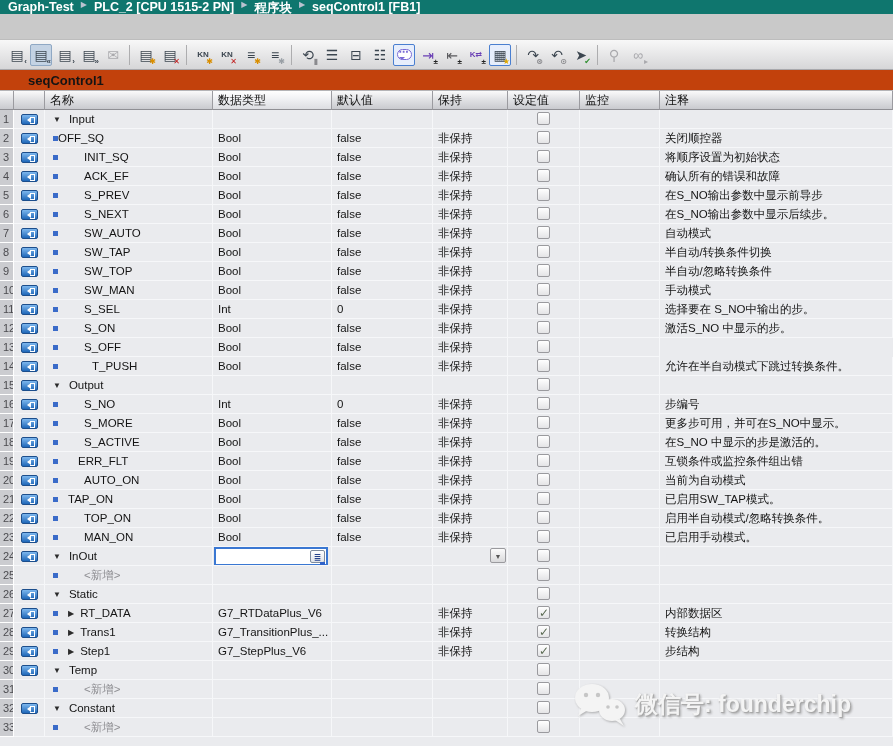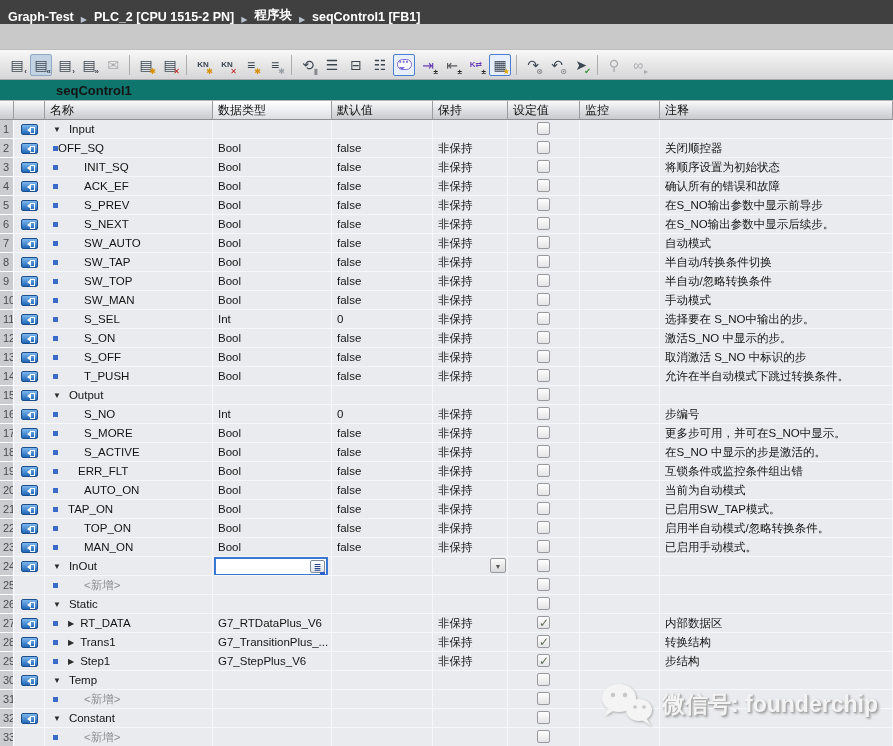--- a/index.html
+++ b/index.html
@@ -1,20 +1,20 @@
 <!DOCTYPE html>
 <html><head>
 <meta charset="utf-8">
 <style>
   * { margin:0; padding:0; box-sizing:border-box; }
   html,body { width:893px; height:746px; overflow:hidden; }
   body { font-family:"Liberation Sans","DejaVu Sans",sans-serif; background:#eaebee; position:relative; }
 
   
-  .crumbbar { height:24px; background:#404040; display:flex; align-items:flex-end; padding-left:8px; }
+  .crumbbar { height:14px; background:#0f766e; display:flex; align-items:flex-start; padding-left:8px; }
   .crumb { color:#ffffff; font-weight:bold; font-size:12.5px; white-space:nowrap; cursor:default; }
   .crumb-arrow { color:#b9c2d0; font-size:8px; margin:0 7px; }
 
   
   .strip { height:26px; background:#c9c9c9; border-bottom:1px solid #bdbdbd; }
 
   
   .toolbar { height:30px; background:linear-gradient(#f8f8f8,#d6d6d8); border-bottom:1px solid #a8a8ac;
              display:flex; align-items:center; padding-left:5px; }
   .tbtn { width:22px; height:22px; margin:0 1px; display:flex; align-items:center; justify-content:center;
@@ -26,21 +26,21 @@
   .tbtn.disabled { color:#a9a9ad; }
   .tsep { width:1px; height:20px; background:#adadaf; margin:0 4px; }
   .kn { font-size:8px; font-weight:bold; letter-spacing:0; }
   .bubble-icon { width:15px; height:11px; border:1.5px solid #7a6bd6; border-radius:6px; position:relative;
                  background:#fff; }
   .bubble-icon:after { content:"⋯"; position:absolute; left:1px; top:-4px; color:#7a6bd6; font-size:10px; font-weight:bold; }
   .bubble-icon:before { content:""; position:absolute; left:1px; bottom:-4px; border:3px solid transparent;
                         border-top-color:#7a6bd6; }
 
   
-  .blocktitle { height:21px; background:#0f766e; border-bottom:1px solid #b4b4b7; display:flex; align-items:center;padding-left:28px; }
+  .blocktitle { height:21px; background:#c2410c; border-bottom:1px solid #b4b4b7; display:flex; align-items:center; }
   .blocktitle span { font-weight:bold; font-size:13px; color:#141414; padding-left:28px; }
 
   
   .tbl { --cols:14px 31px 168px 119px 101px 75px 72px 80px 1fr; }
   .hrow, .trow { display:grid; grid-template-columns:var(--cols); height:19px; }
   .hcell { background:linear-gradient(#fafafa,#e2e3e6 45%,#c9cacf); border-right:1px solid #9b9ba0;
            border-bottom:1px solid #8f8f94; font-size:12px; color:#111; line-height:18px; padding-left:5px;
            white-space:nowrap; overflow:hidden; }
   .hcell.hl { background:linear-gradient(#ffffff,#f0f1f4 45%,#dddee2); }
   .trow { background:#eaebee; }
@@ -68,21 +68,21 @@
                  border:2px solid #3a77d2; display:flex; align-items:center; justify-content:flex-end; }
   .browse-btn { width:15px; height:13px; margin-right:1px; border:1px solid #7d8b9e; border-radius:2px;
                 background:linear-gradient(#ffffff,#dfe3e8); font-size:9px; color:#27448c; line-height:12px;
                 text-align:center; font-weight:bold; }
   .fill-handle { position:absolute; right:1px; bottom:-3px; width:5px; height:5px; background:#2e62c9; }
   .retain-drop { position:absolute; right:1px; top:1px; width:16px; height:15px; border:1px solid #9a9a9e;
                  border-radius:2px; background:linear-gradient(#fbfbfb,#d9d9db); text-align:center; }
   .retain-drop:after { content:"▼"; font-size:7px; color:#555; position:relative; top:-3px; }
 
   
-  .watermark { position:absolute; left:598px; top:676px; width:280px; height:56px; display:flex; align-items:center;
+  .watermark { position:absolute; left:571px; top:676px; width:280px; height:56px; display:flex; align-items:center;
                pointer-events:none; filter:drop-shadow(1px 1px 1px rgba(120,120,120,0.55)); }
   .wm-text { color:#f4f4f4; font-size:23px; font-weight:bold; text-shadow:1px 1px 0 #a9a9a9; margin-left:6px; white-space:nowrap; }
 </style>
 </head>
 <body>
 
 <div class="crumbbar" id="crumbbar">
     <span class="crumb">Graph-Test</span>
     <span class="crumb-arrow">▶</span>
     <span class="crumb">PLC_2 [CPU 1515-2 PN]</span>
@@ -399,28 +399,27 @@
           <span class="conn"></span>
         </div>
         <div class="cell namecell"><span class="bullet" style="margin-left: 8px;"></span><span class="txt" style="padding-left: 26px;">S_OFF</span></div>
         <div class="cell dtype">Bool</div>
         <div class="cell dval">false</div>
         <div class="cell retain">非保持</div>
         <div class="cell">
           <div class="checkbox"></div>
         </div>
         <div class="cell"></div>
-        <div class="cell comment">取消激活 S_NO 中标识的步</div>
       </div>
       <div class="trow">
         <div class="cell num">14</div>
         <div class="cell iconcol">
           <span class="conn"></span>
         </div>
-        <div class="cell namecell"><span class="bullet" style="margin-left: 8px;"></span><span class="txt" style="padding-left: 26px;">T_PUSH</span></div>
+        <div class="cell namecell"><span class="bullet" style="margin-left: 8px;"></span><span class="txt" style="padding-left: 34px;">T_PUSH</span></div>
         <div class="cell dtype">Bool</div>
         <div class="cell dval">false</div>
         <div class="cell retain">非保持</div>
         <div class="cell">
           <div class="checkbox"></div>
         </div>
         <div class="cell"></div>
         <div class="cell comment">允许在半自动模式下跳过转换条件。</div>
       </div>
       <div class="trow">

